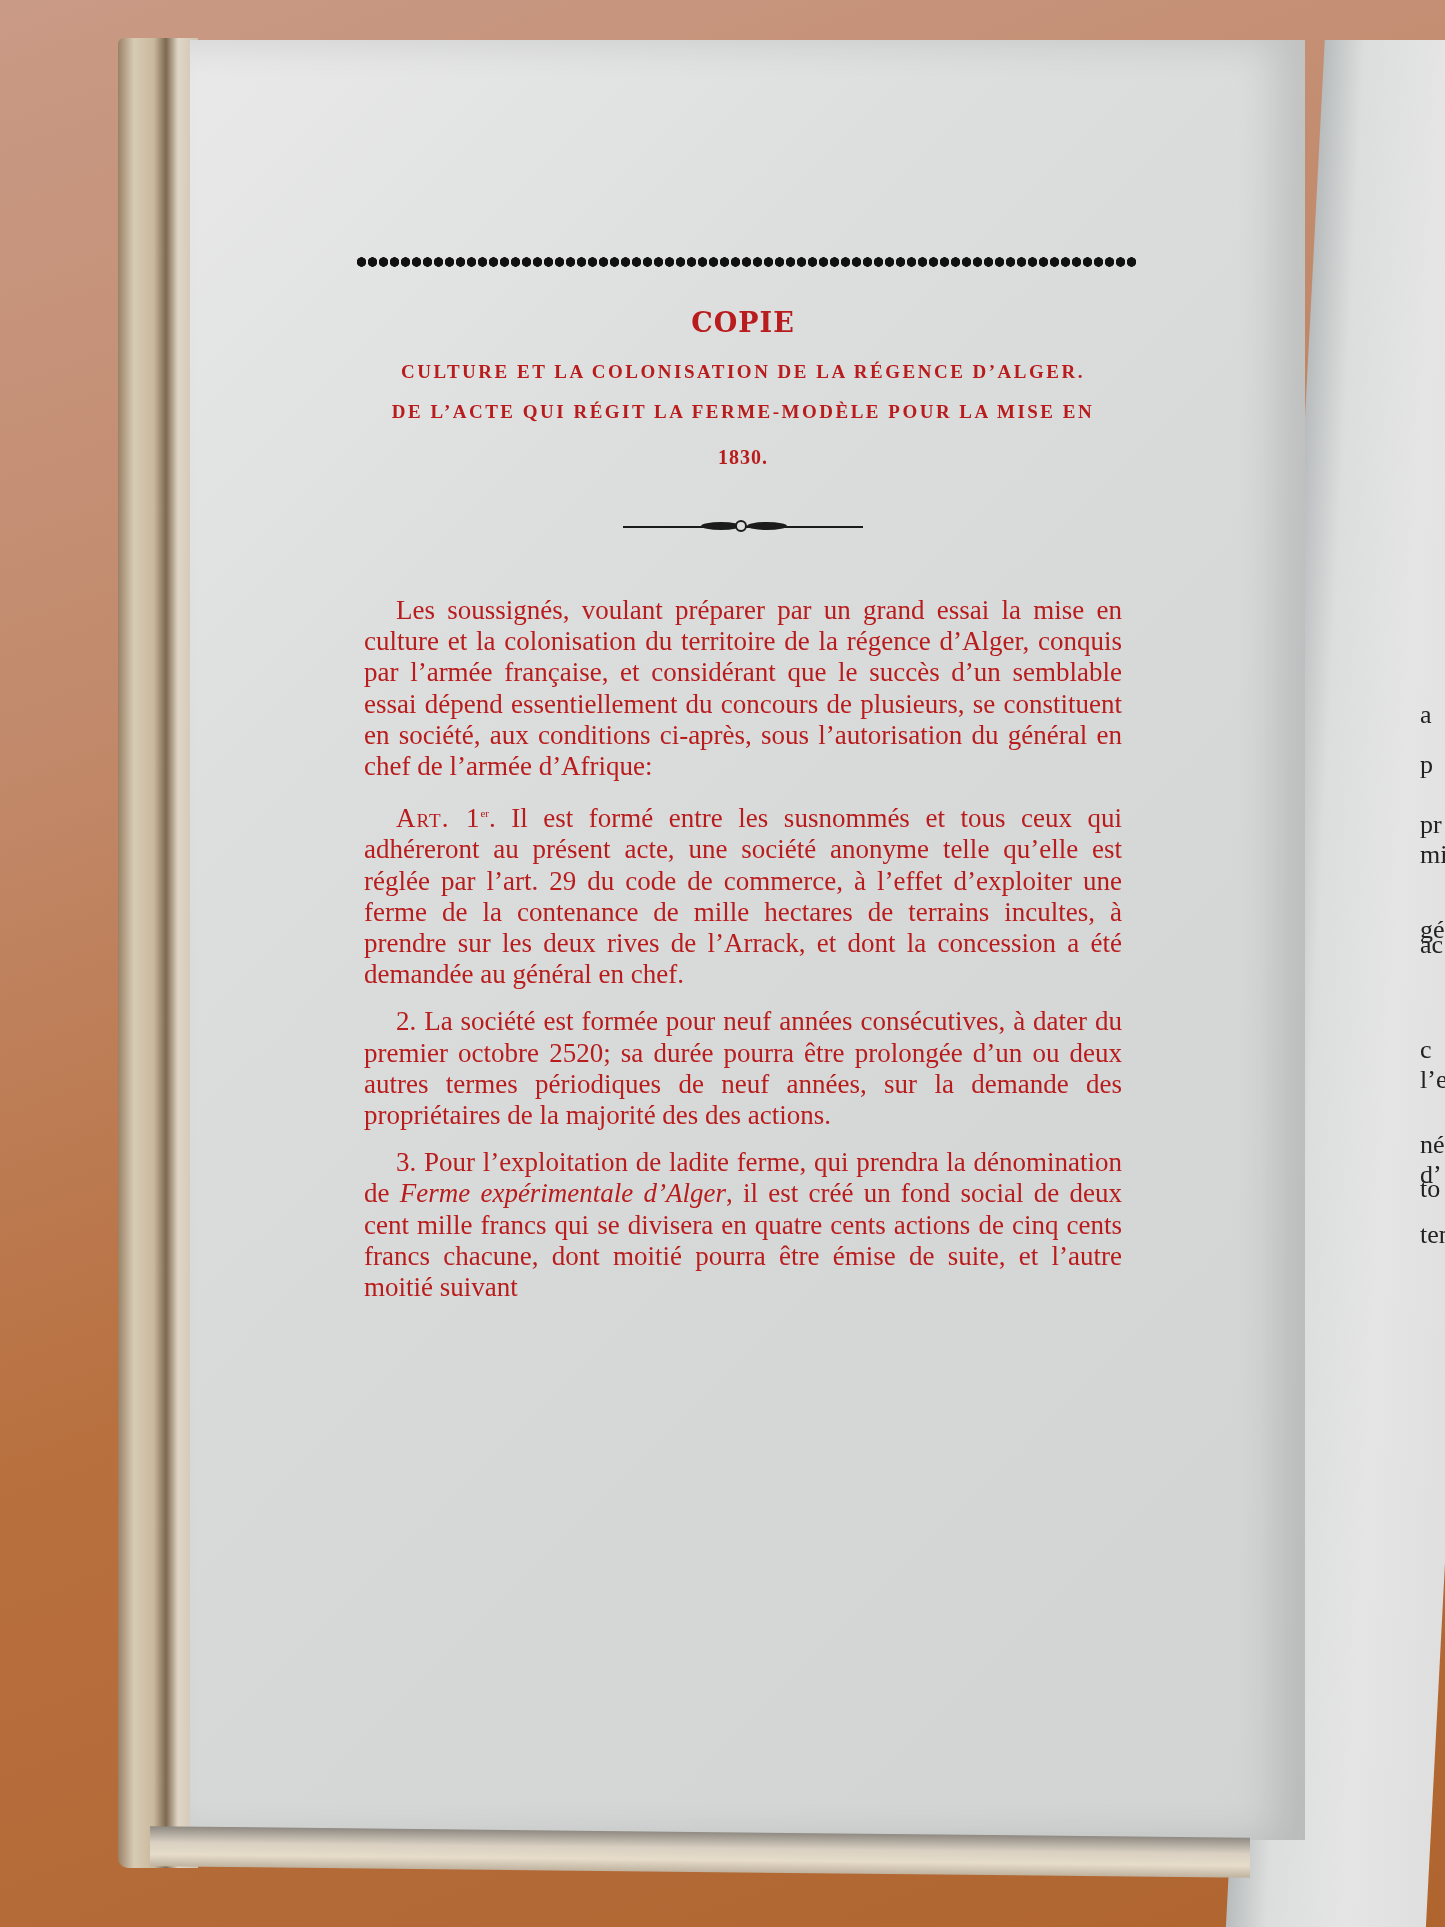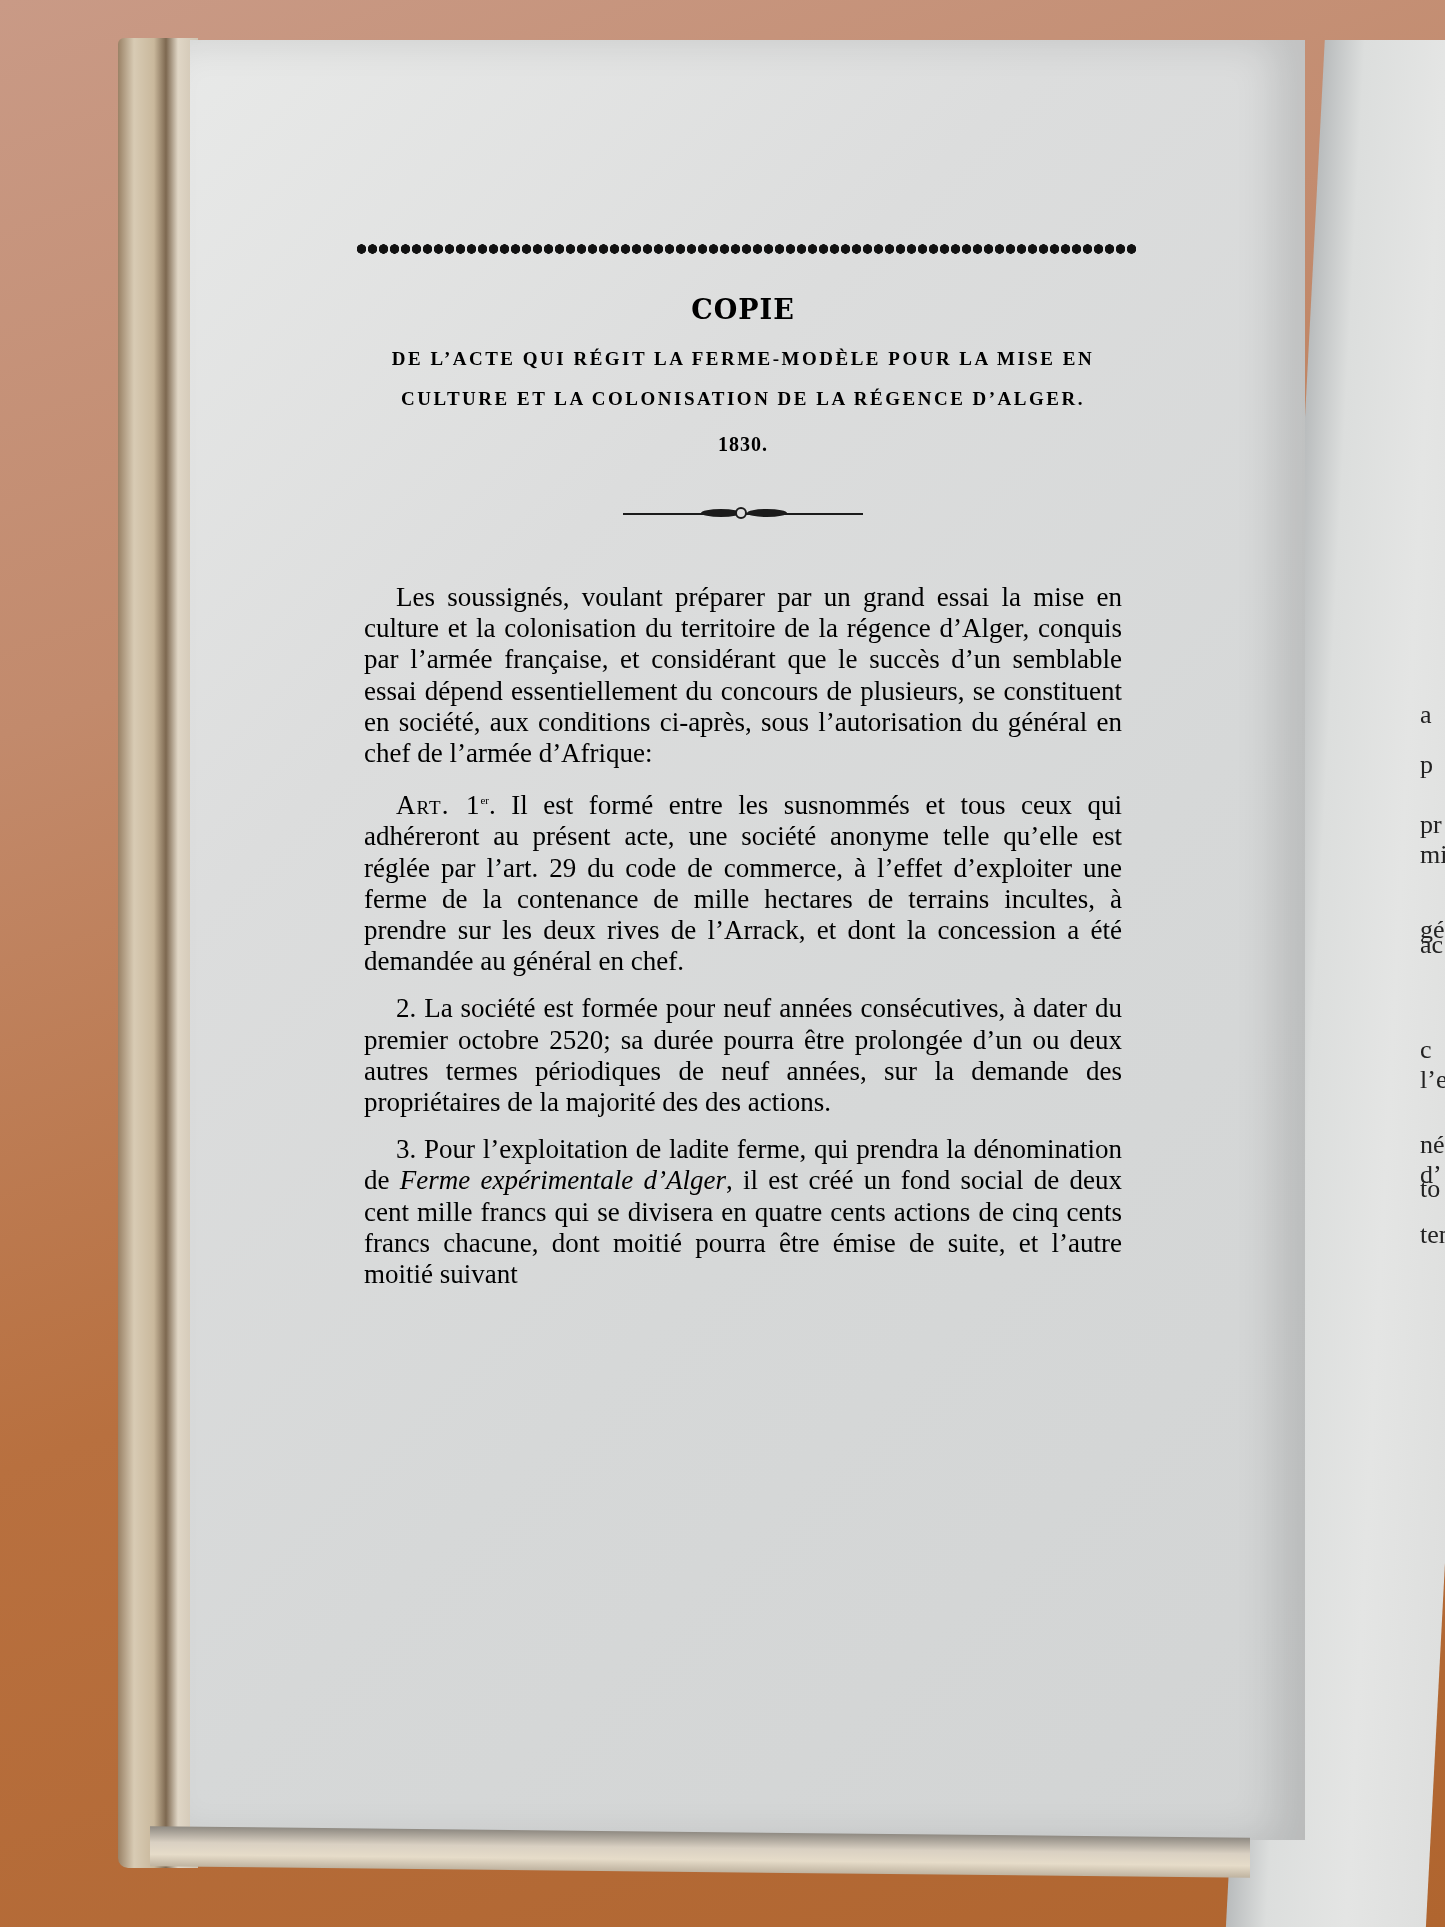--- a/index.html
+++ b/index.html
@@ -25,21 +25,21 @@
     }
     .page-right {
       position: absolute; left: 1275px; top: 40px; width: 200px; height: 1900px;
       background: linear-gradient(90deg, #b9bcbd 0%, #dcdedd 20%, #e4e5e4 60%, #dedfde 100%);
       transform: skewX(-3deg);
     }
     .right-fragments { position: absolute; left: 1420px; top: 700px; width: 40px; height: 900px; }
     .right-fragments span {
       position: absolute; left: 0; font-size: 26px; color: #222; white-space: nowrap;
     }
-    .text-block { position: absolute; left: 348px; top: 242px; width: 790px; color: #000000; }
+    .text-block { position: absolute; left: 348px; top: 255px; width: 790px; color: #b91c1c; }
     .bead-rule {
       height: 14px; width: 780px; margin-left: 8px;
       background: radial-gradient(circle at 50% 50%, #111 0 4.5px, transparent 5px) 0 0 / 11px 14px repeat-x;
     }
     .title {
       text-align: center; font-family: "DejaVu Serif", serif; font-weight: bold;
       font-size: 27px; letter-spacing: 1px; margin-top: 38px;
     }
     .subtitle {
       text-align: center; font-size: 19px; font-weight: bold; letter-spacing: 2.5px;
@@ -84,22 +84,22 @@
   <span style="top:460px">d’</span>
   <span style="top:474px">to</span>
   <span style="top:520px">ten</span>
 </div>
 
 <div class="text-block">
   <div class="bead-rule"></div>
 
   <div class="title">COPIE</div>
   <div class="subtitle">
+    <div>CULTURE ET LA COLONISATION DE LA RÉGENCE D’ALGER.</div>
     <div>DE L’ACTE QUI RÉGIT LA FERME-MODÈLE POUR LA MISE EN</div>
-    <div>CULTURE ET LA COLONISATION DE LA RÉGENCE D’ALGER.</div>
   </div>
   <div class="year">1830.</div>
 
   <div class="ornament">
     <div class="line"></div>
       <div class="leaf-l"></div>
       <div class="leaf-r"></div>
       <div class="dot"></div>
   </div>
 

